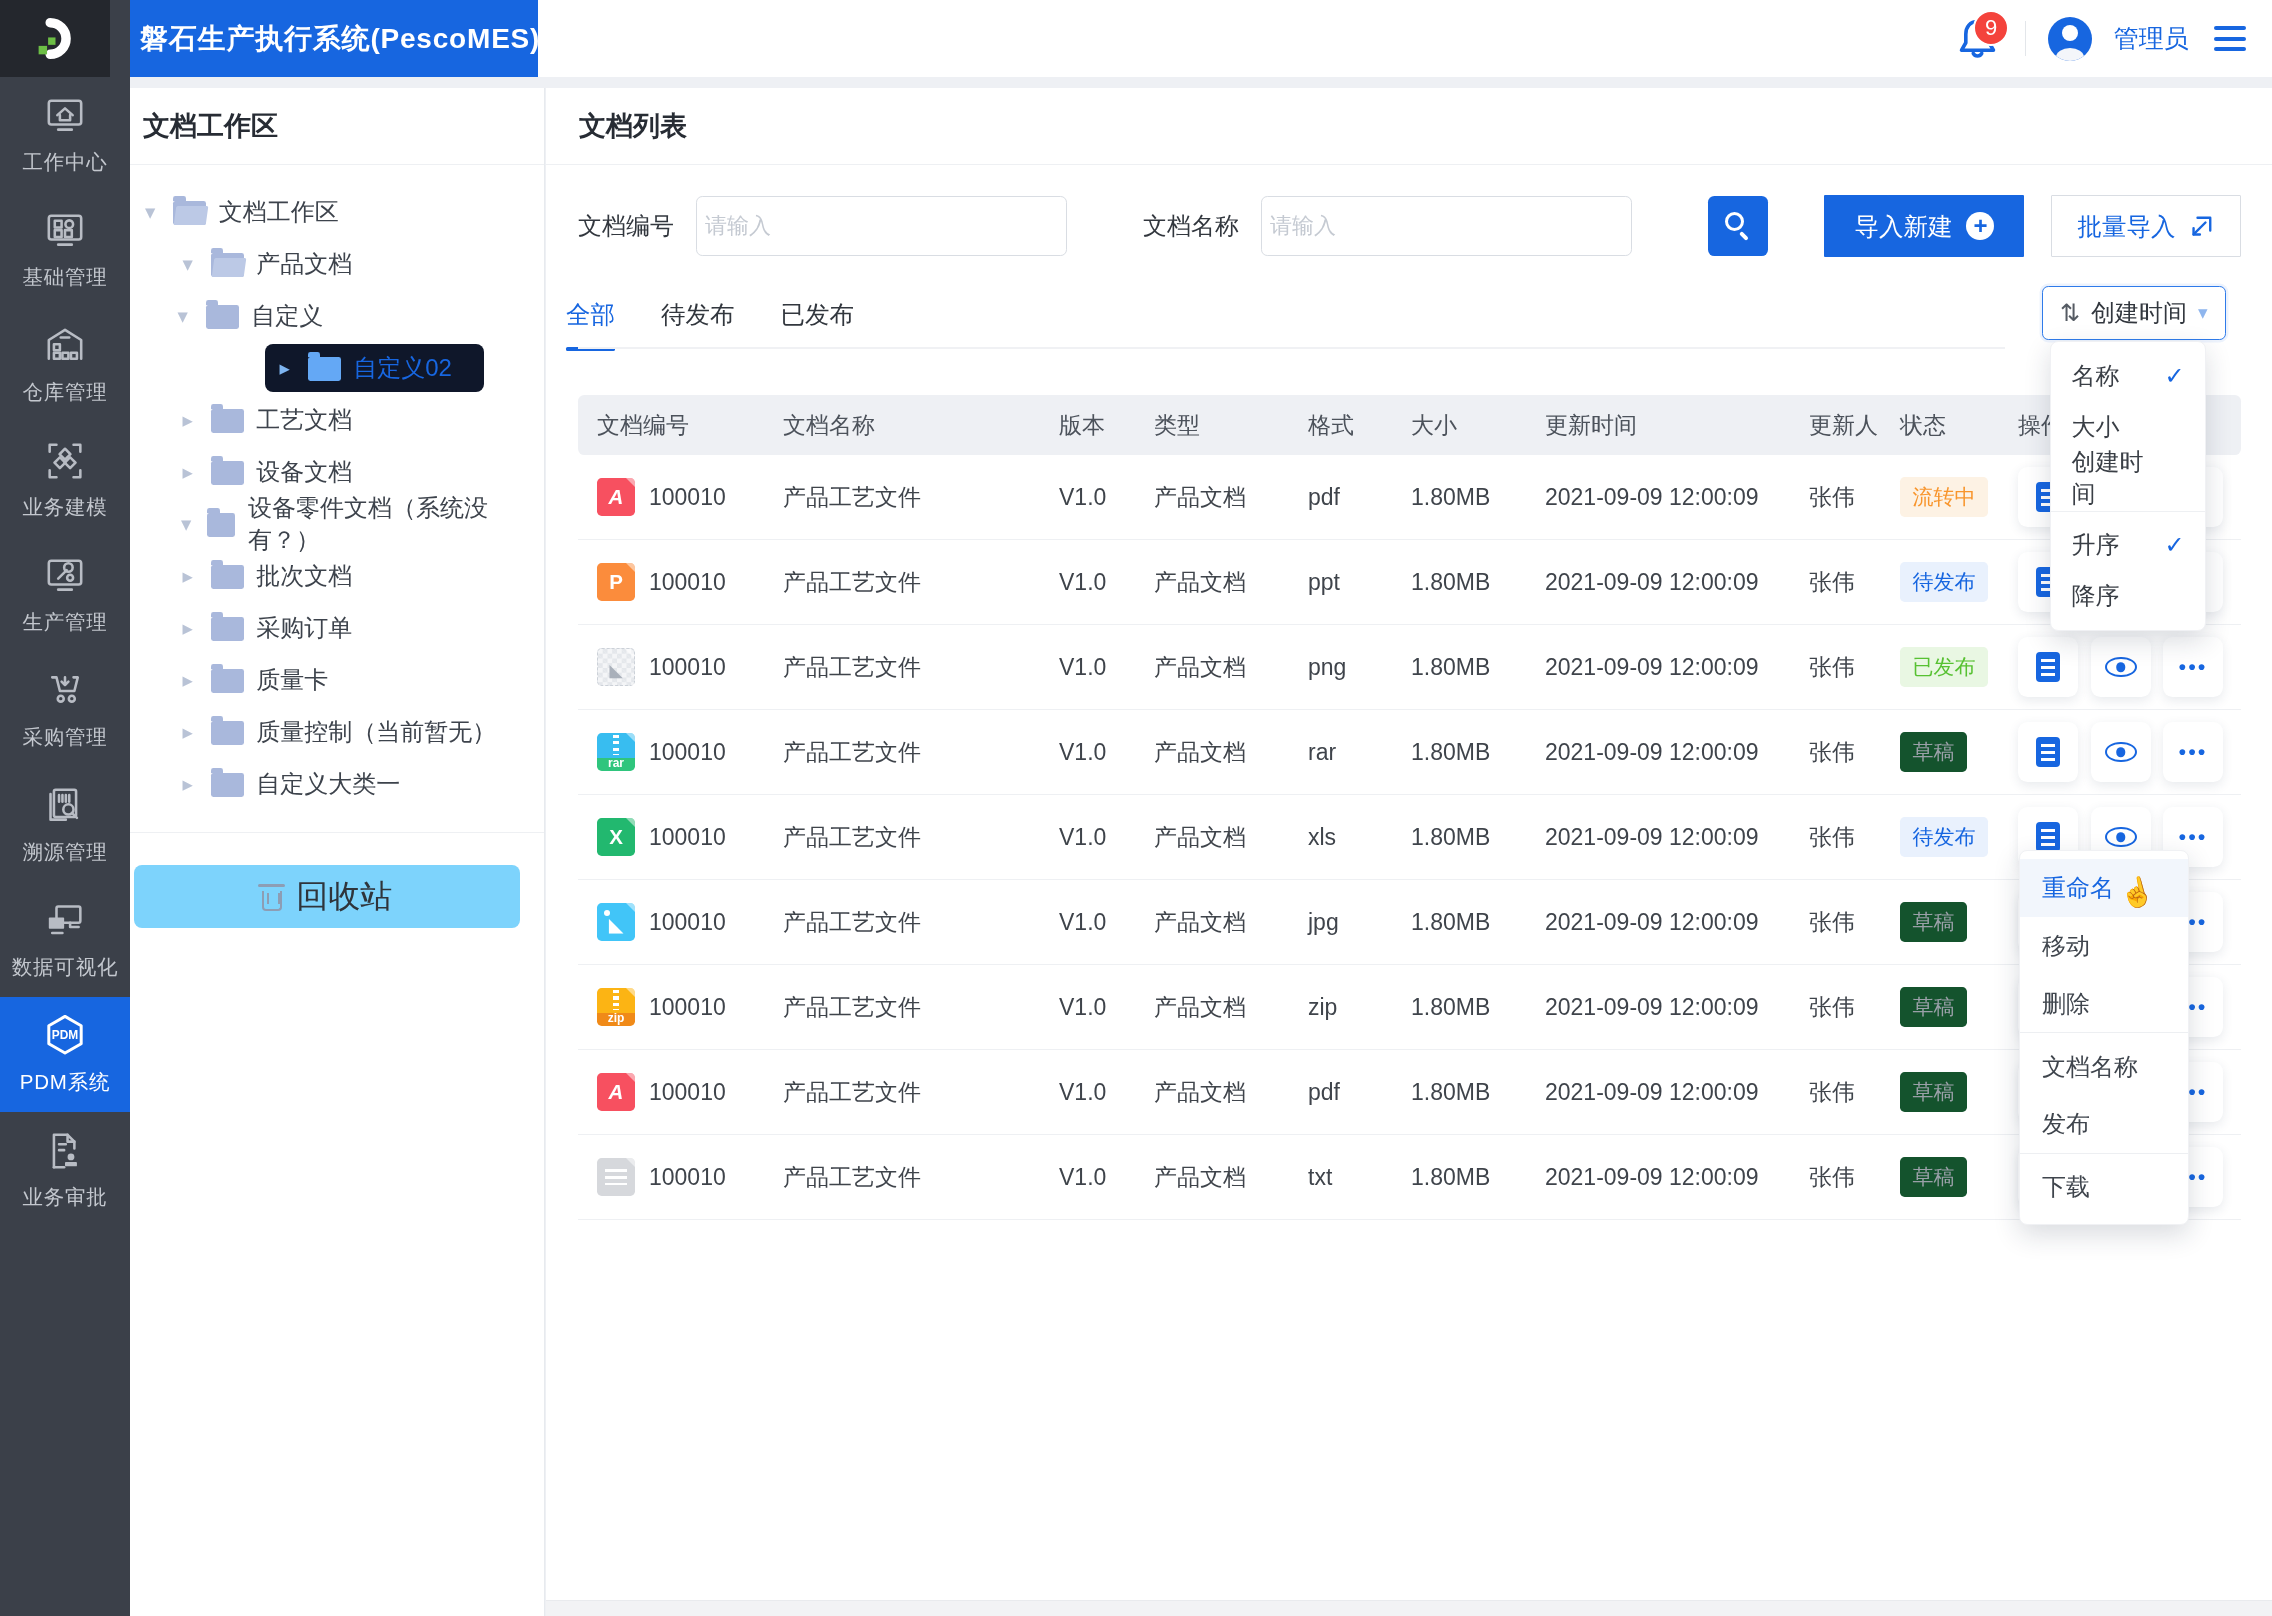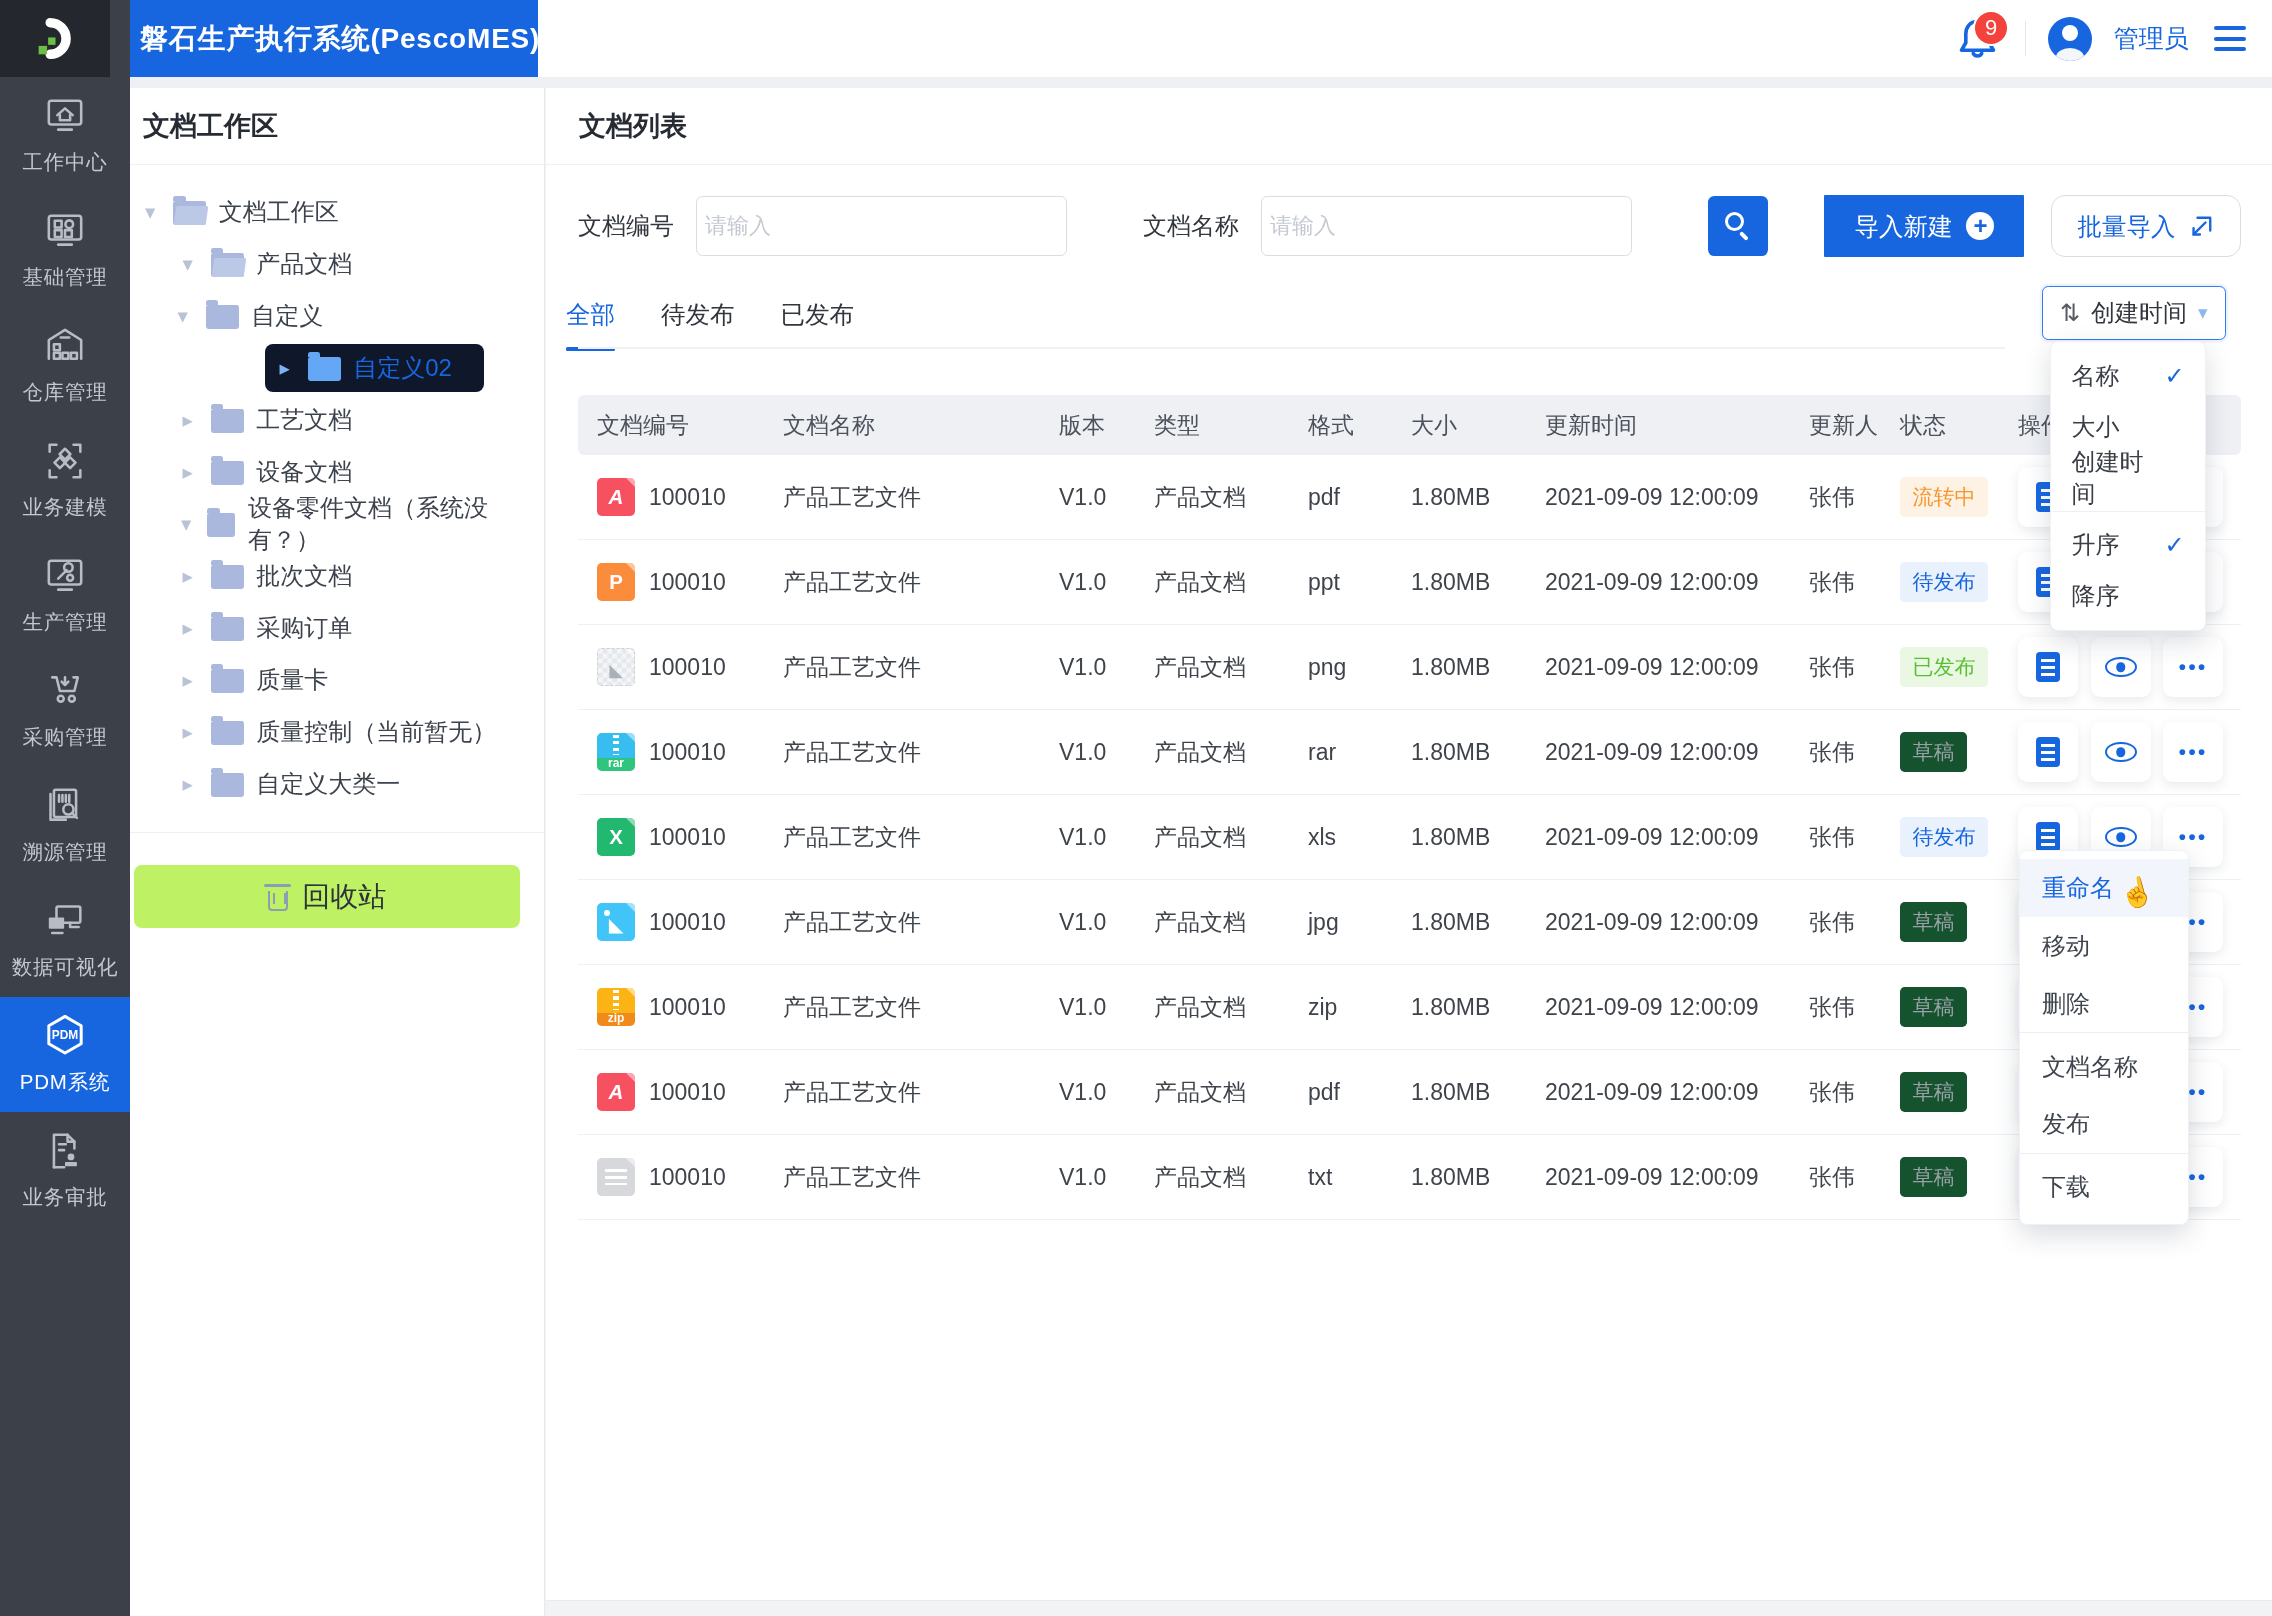--- a/index.html
+++ b/index.html
@@ -46,40 +46,40 @@
   .tree-row[data-expanded="false"] .caret::before { content:"▸"; }
   .folder { position:relative; width:33px; height:24px; background:#a9b8dc; border-radius:2.4px; margin-top:3.2px; }
   .folder::before { content:""; position:absolute; left:0; top:-5.5px; width:12.6px; height:5.5px; background:#a9b8dc; border-radius:2.4px 2.4px 0 0; }
   .folder[data-kind="open"]::after { content:""; position:absolute; left:2.4px; top:4.7px; right:-1.6px; bottom:0; background:#bcc9e6; border-radius:1.6px; transform:skewX(-8deg); }
   .tree-row[data-selected="true"] .row-inner { background:#0f172a; }
   .tree-row[data-selected="true"] .t-label { color:#1766e0; }
   .tree-row[data-selected="true"] .caret { color:#7db4f0; }
   .tree-row[data-selected="true"] .folder,
   .tree-row[data-selected="true"] .folder::before { background:#64a8f5; }
   .ws-divider { height:0.8px; background:#eef0f3; margin-top:22px; }
-  .recycle { margin:33px 24px 0 24px; height:63px; background:#bef264; border-radius:8px; display:flex; align-items:center; justify-content:center; gap:14px; font-size:28px; color:#2f343b; cursor:pointer;text-align:right; }
+  .recycle { margin:33px 24px 0 24px; height:63px; background:#7dd3fc; border-radius:8px; display:flex; align-items:center; justify-content:center; gap:14px; font-size:32px; color:#2f343b; cursor:pointer;text-align:right; }
   .trash { position:relative; width:20.5px; height:20.5px; border:2.4px solid #8d9db4; border-top:none; border-radius:0 0 4px 4px; margin-top:8px; }
   .trash::before { content:""; position:absolute; left:-5.5px; top:-6.3px; width:27px; height:3.2px; background:#8d9db4; border-radius:1.6px; }
   .trash::after { content:""; position:absolute; left:3.2px; top:2.4px; width:9.5px; height:11px; border-left:2.4px solid #8d9db4; border-right:2.4px solid #8d9db4; }
 
   
   .main { position:absolute; left:546px; top:88px; right:0; bottom:0; background:#fff; }
   .filters-row { margin-top:30px; padding:0 32px; display:flex; align-items:center; justify-content:space-between; }
   .filter-left { display:flex; align-items:center; gap:22px; }
   .f-label { font-size:24px; color:#32373e; white-space:nowrap; }
   .f-input { width:371px; height:60px; border:0.8px solid #d9dde3; border-radius:6.3px; font-size:22px; padding:0 8px; color:#3d434c; outline:none; background:#fff; }
   .f-input::placeholder { color:#c5cad2; }
   .gap28 { width:32px; }
   .search-btn { width:60px; height:60px; background:#1766e0; border:none; border-radius:6.3px; cursor:pointer; position:relative; }
   .mag { position:absolute; left:17.4px; top:16px; width:19px; height:19px; border:3.2px solid #fff; border-radius:50%; }
   .mag::after { content:""; position:absolute; left:14px; top:16px; width:4px; height:10.3px; background:#fff; border-radius:2.4px; transform:rotate(-45deg); }
   .filter-right { display:flex; align-items:center; gap:27px; }
   .btn-primary { height:62px; padding:0 30px; background:#1766e0; color:#fff; font-size:24.5px; border:none; border-radius:1px; display:flex; align-items:center; gap:14px; cursor:pointer; }
   .plus-circle { width:28px; height:28px; background:#fff; border-radius:50%; color:#1766e0; font-size:24px; font-weight:bold; display:flex; align-items:center; justify-content:center; line-height:1; }
-  .btn-ghost { height:62px; padding:0 25px; background:#fff; color:#1766e0; font-size:24.5px; border:0.8px solid #d9dde3; border-radius:14px; display:flex; align-items:center; gap:12.6px; cursor:pointer; }
+  .btn-ghost { height:62px; padding:0 25px; background:#fff; color:#1766e0; font-size:24.5px; border:0.8px solid #d9dde3; border-radius:1px; display:flex; align-items:center; gap:12.6px; cursor:pointer; }
 
   .tabs-row { position:relative; margin-top:35px; padding:0 20px; height:57px; }
   .tabs { display:flex; gap:46px; height:100%; }
   .tab { position:relative; font-size:24.5px; color:#32373e; display:flex; align-items:flex-start; padding-top:6.3px; cursor:pointer; }
   .tab[data-active="true"] { color:#1766e0; }
   .tab[data-active="true"]::after { content:""; position:absolute; left:0; bottom:-1.6px; width:100%; height:4px; background:#1766e0; border-radius:1.6px; }
   .tab-track { position:absolute; left:32px; right:268px; bottom:0; height:1.6px; background:#f0f1f4; }
   .sort-btn { position:absolute; right:47px; top:-6.3px; height:54px; background:#fff; border:1.6px solid #2f7bea; border-radius:6.3px; display:flex; align-items:center; gap:11px; padding:0 17.4px; cursor:pointer; box-shadow:0 0 0 2.4px rgba(23,102,224,.08); }
   .sort-arrows { font-size:24px; color:#555b63; }
   .sort-label { font-size:24px; color:#32373e; }

